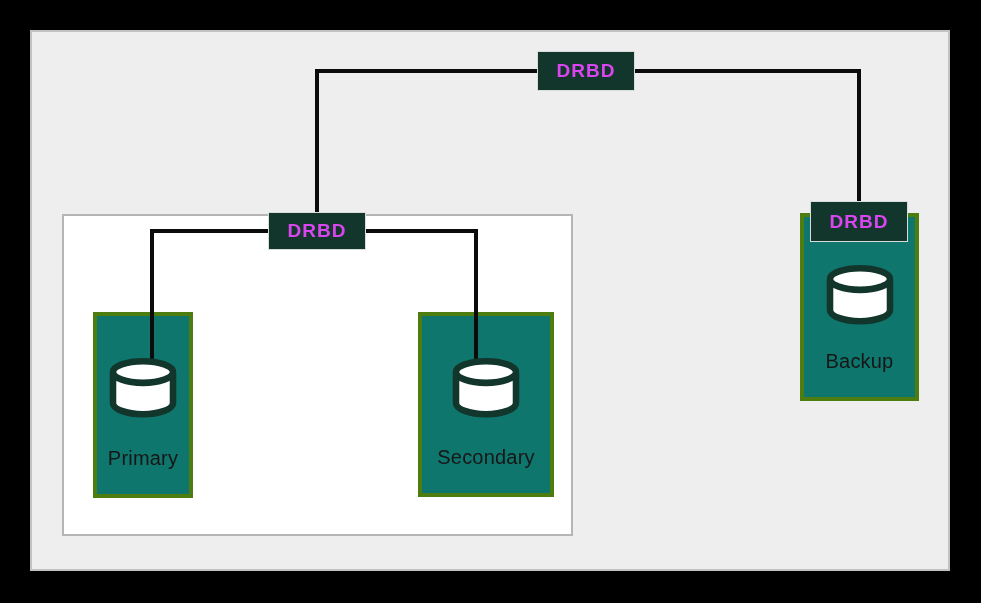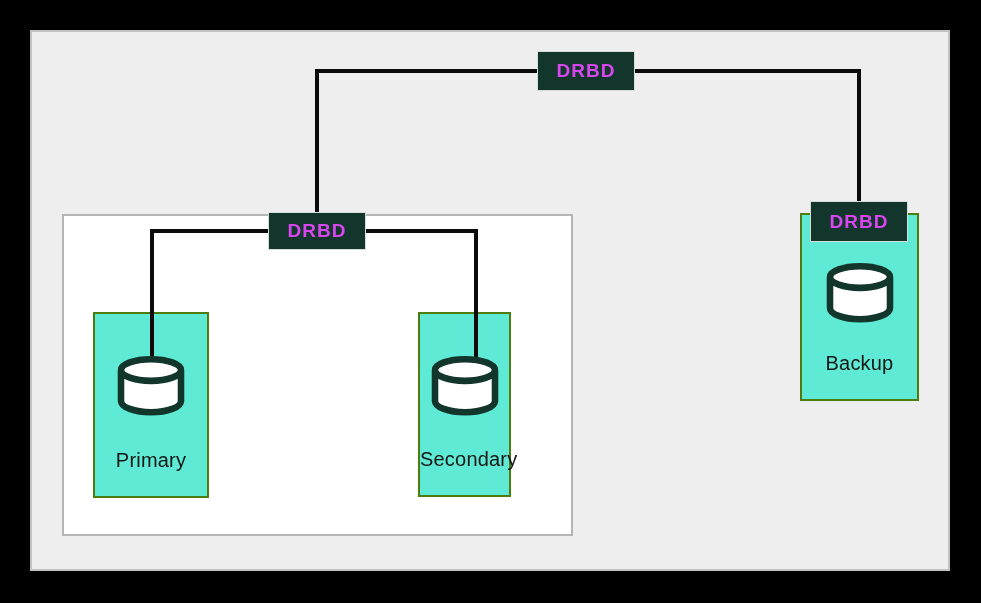--- a/index.html
+++ b/index.html
@@ -26,26 +26,26 @@
   .cluster {
     position: absolute;
     left: 62px; top: 214px;
     width: 511px; height: 322px;
     background: #FFFFFF;
     border: 2px solid #B5B5B5;
     box-sizing: border-box;
   }
   .node {
     position: absolute;
-    background: #5eead4;
-    border: 2px solid #4d7c0f;
+    background: #0f766e;
+    border: 4px solid #4d7c0f;
     box-sizing: border-box;
   }
-  .node-primary   { left: 93px;  top: 312px; width: 116px; height: 186px; }
-  .node-secondary { left: 418px; top: 312px; width: 93px; height: 185px; }
+  .node-primary   { left: 93px;  top: 312px; width: 100px; height: 186px; }
+  .node-secondary { left: 418px; top: 312px; width: 136px; height: 185px; }
   .node-backup    { left: 800px; top: 213px; width: 119px; height: 188px; }
   .node .icon {
     position: absolute;
     left: 50%;
     transform: translateX(-50%);
     z-index: 4;
     line-height: 0;
   }
   .node-primary .icon, .node-secondary .icon { top: 42px; }
   .node-backup .icon { top: 48px; }

